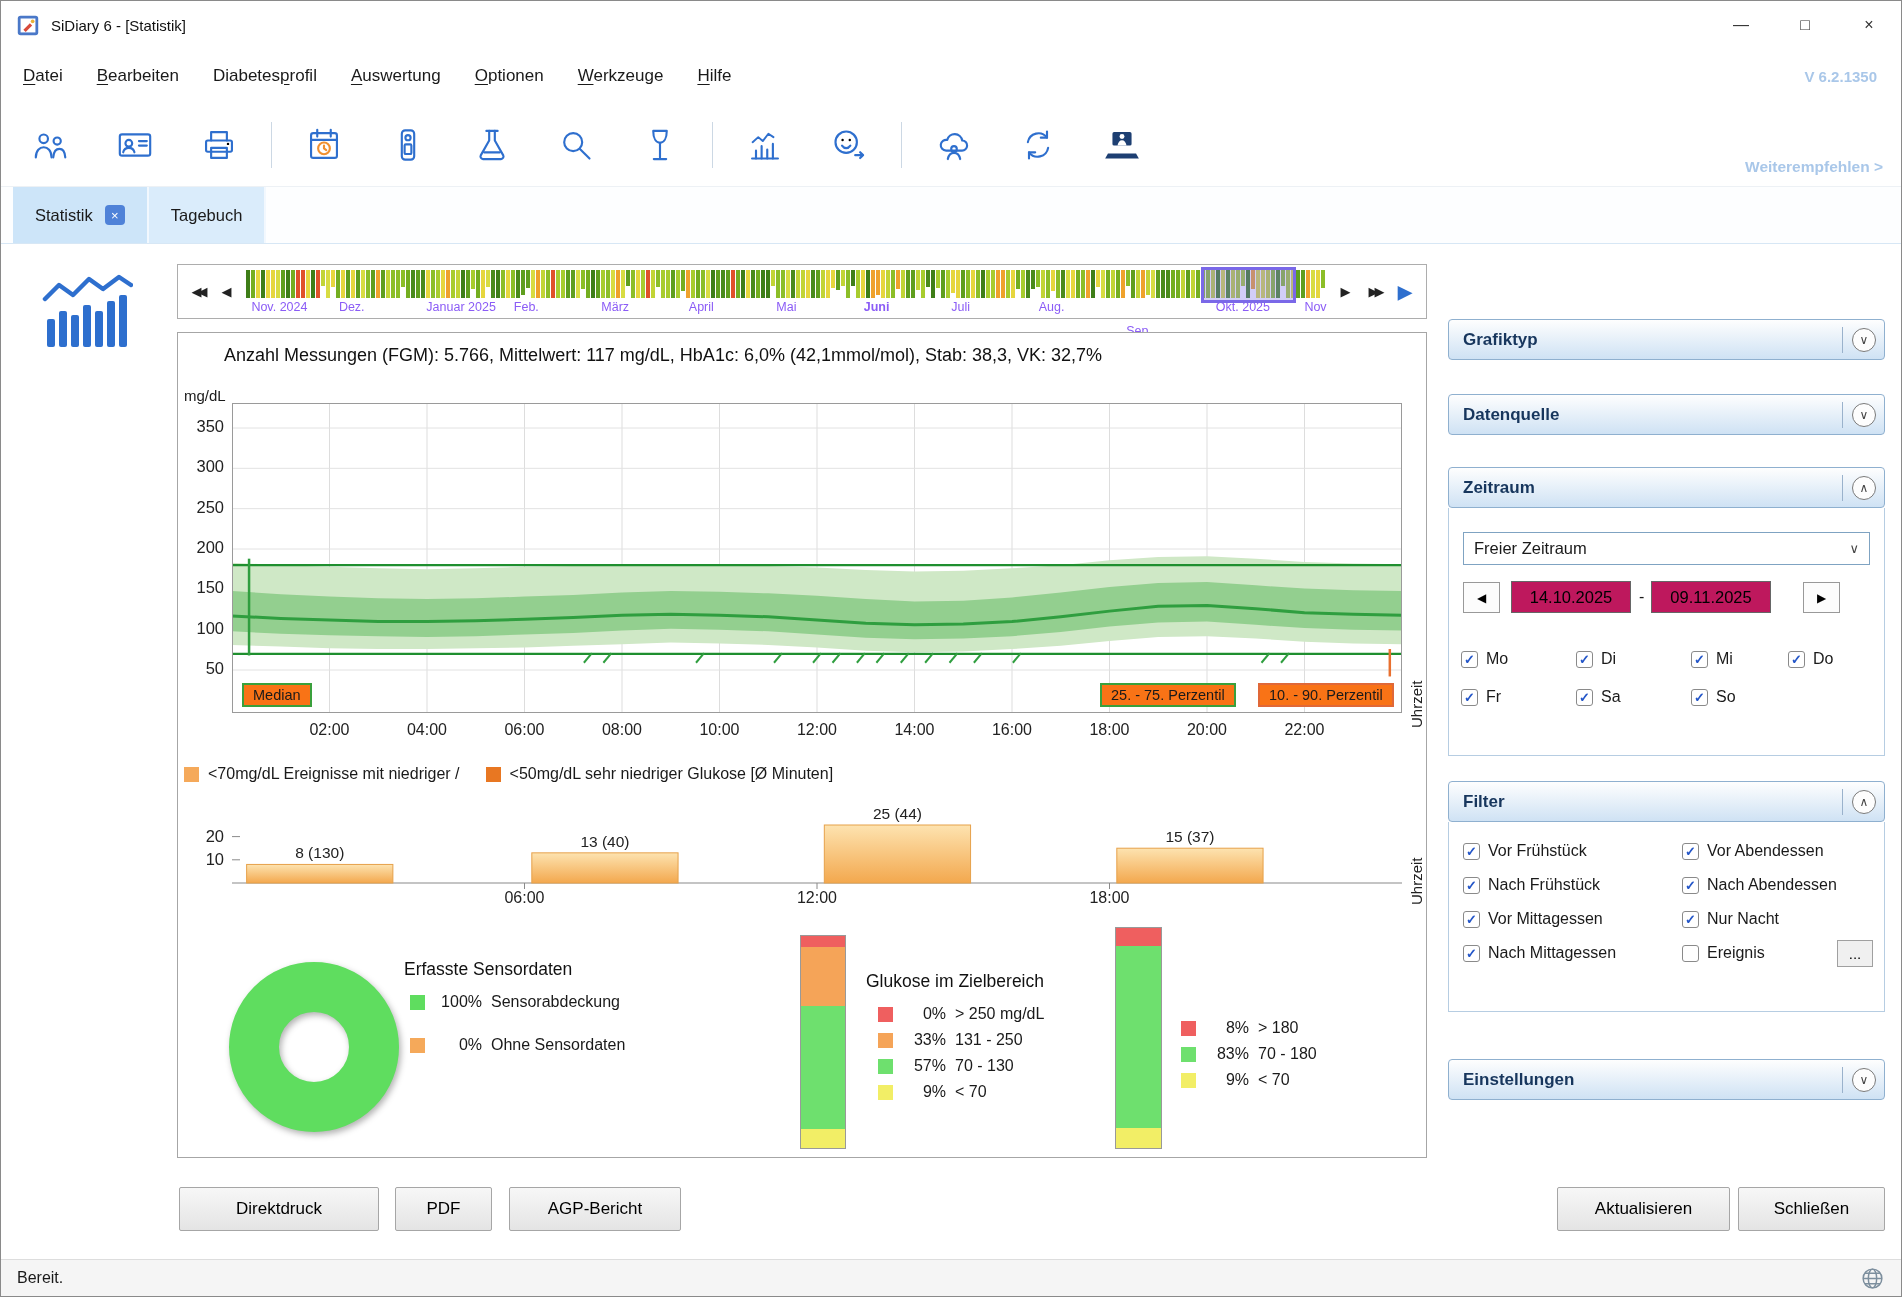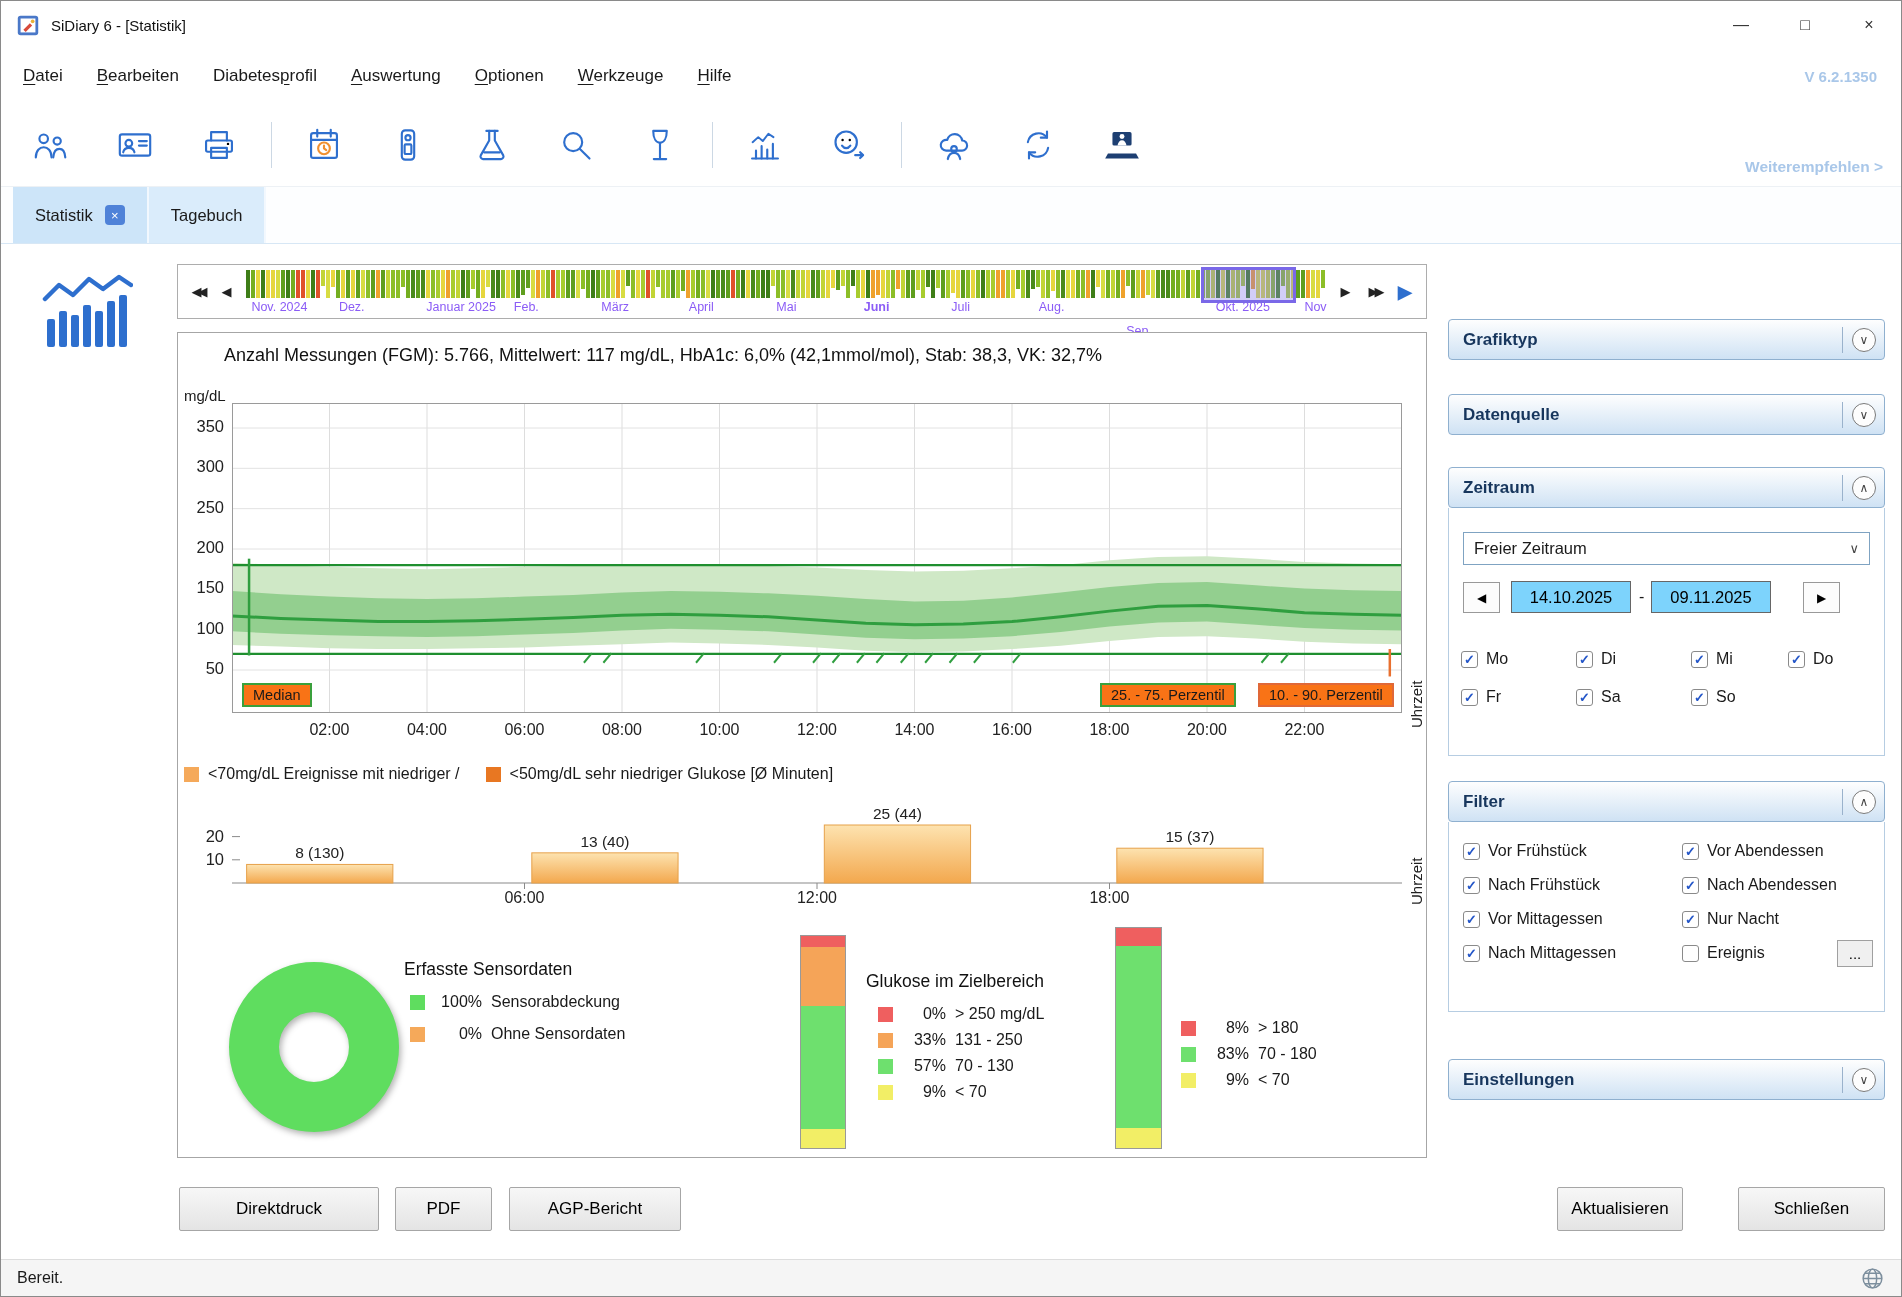--- a/index.html
+++ b/index.html
@@ -46,40 +46,40 @@
 .ytick{width:46px;text-align:right;font-size:16.5px;color:#222}
 .xtick{width:48px;text-align:center;font-size:16px;color:#222}
 .uhrzeit{transform:rotate(-90deg);transform-origin:left top;font-size:15px;color:#222;white-space:nowrap}
 .pct-box{padding:2px 9px;border:2px solid;font-size:14.5px;background:#f97316;white-space:nowrap}
 .g-border{border-color:#3aa03c}
 .r-border{border-color:#e06838}
 .legend-row{display:flex;gap:26px;font-size:16px;align-items:center}
 .leg-item{display:flex;align-items:center;gap:9px}
 .leg-sq{width:15px;height:15px;display:inline-block;flex:none}
 .sensor-title,.tir-title{font-size:17.5px;color:#111;white-space:nowrap}
-.legend-col{display:flex;flex-direction:column;gap:14px;font-size:16px}
+.legend-col{display:flex;flex-direction:column;gap:25px;font-size:16px}
 .lrow{display:flex;align-items:center;gap:9px}
 .lrow .pct{width:48px;text-align:right}
 .lrow .pct2{width:44px;text-align:right}
 .tir-bar{display:flex;flex-direction:column;border:1px solid #999;background:#fff}
 .tir-bar i{width:100%;display:block}
 .donut{filter:drop-shadow(2px 3px 3px rgba(0,0,0,.3))}
 svg text{font-family:"Liberation Sans",sans-serif}
 
 .sidebar{position:absolute;left:1447px;top:318px;width:437px;height:880px}
 .panel-hdr{position:absolute;left:0;width:437px;height:41px;border:1px solid #8fb0cf;border-radius:4px;background:linear-gradient(#fefefe,#cfe2f4);display:flex;align-items:center;padding:0 8px 0 14px}
 .panel-title{font-size:17px;font-weight:600;color:#17365d}
 .hdr-right{margin-left:auto;display:flex;align-items:center;gap:9px}
 .hdr-sep{width:1px;height:26px;background:#9ab2cc}
 .chev-btn{width:24px;height:24px;border-radius:50%;border:1.6px solid #7a7a7a;background:#fdfdfd;color:#444;font-size:12px;display:flex;align-items:center;justify-content:center;font-family:inherit}
 .panel-body{position:absolute;left:0;width:437px;background:#fff;border:1px solid #b6cde2;border-top:none}
 .combo{position:absolute;left:14px;right:14px;top:24px;height:33px;border:1px solid #7fa3c2;display:flex;align-items:center;padding:0 10px;font-size:16.5px;background:#fff}
 .combo-chev{margin-left:auto;color:#444;font-size:13px}
 .nav-sq{position:absolute;width:37px;height:31px;border:1px solid #999;background:#fcfcfc;font-size:12px;display:flex;align-items:center;justify-content:center;font-family:inherit}
-.date-input{position:absolute;width:120px;height:32px;border:1px solid #666;font-size:16.5px;text-align:center;font-family:inherit;background:#7dd3fc}
+.date-input{position:absolute;width:120px;height:32px;border:1px solid #666;font-size:16.5px;text-align:center;font-family:inherit;background:#be185d}
 .date-dash{position:absolute;font-size:16px}
 .day-row{position:absolute;left:12px;display:flex}
 .day-row .cbx{width:115px}
 .day-row .cbx:nth-child(3){width:97px}
 .cbx{display:flex;align-items:center;gap:8px;white-space:nowrap}
 .cb-box{width:17px;height:17px;border:1px solid #8a8a8a;background:#fff;border-radius:3px;display:flex;align-items:center;justify-content:center;font-size:13px;font-weight:bold;color:#2456c8;flex:none}
 .cb-label{font-size:16px}
 .more-btn{position:absolute;left:388px;top:118px;width:36px;height:27px;border:1px solid #a0a0a0;background:#f0f0f0;font-size:15px;font-family:inherit}
 
 .f-btn{position:absolute;top:1186px;height:44px;border:1px solid #a6a6a6;background:linear-gradient(#f7f7f7,#e4e4e4);font-size:17px;font-family:inherit;border-radius:2px}
@@ -796,21 +796,21 @@
       <span class="hdr-right">
           <span class="hdr-sep"></span>
       <button class="chev-btn">∨</button>
         </span>
     </div>
   </div>
 
   <button class="f-btn" style="left:178px;width:200px">Direktdruck</button>
   <button class="f-btn" style="left:394px;width:97px">PDF</button>
   <button class="f-btn" style="left:508px;width:172px">AGP-Bericht</button>
-  <button class="f-btn" style="left:1556px;width:126px">Aktualisieren</button>
+  <button class="f-btn" style="left:1556px;width:173px">Aktualisieren</button>
   <button class="f-btn" style="left:1737px;width:147px">Schließen</button>
 
   <div class="statusbar">
     <span>Bereit.</span>
     <svg class="globe" width="25" height="25" viewBox="0 0 24 24" style="stroke:#7d8f9e;fill:none;stroke-width:1.4">
       <circle cx="12" cy="12" r="9"></circle>
         <ellipse cx="12" cy="12" rx="4" ry="9"></ellipse>
       <path d="M3 12h18M4.5 7h15M4.5 17h15"></path>
     </svg>
   </div>

